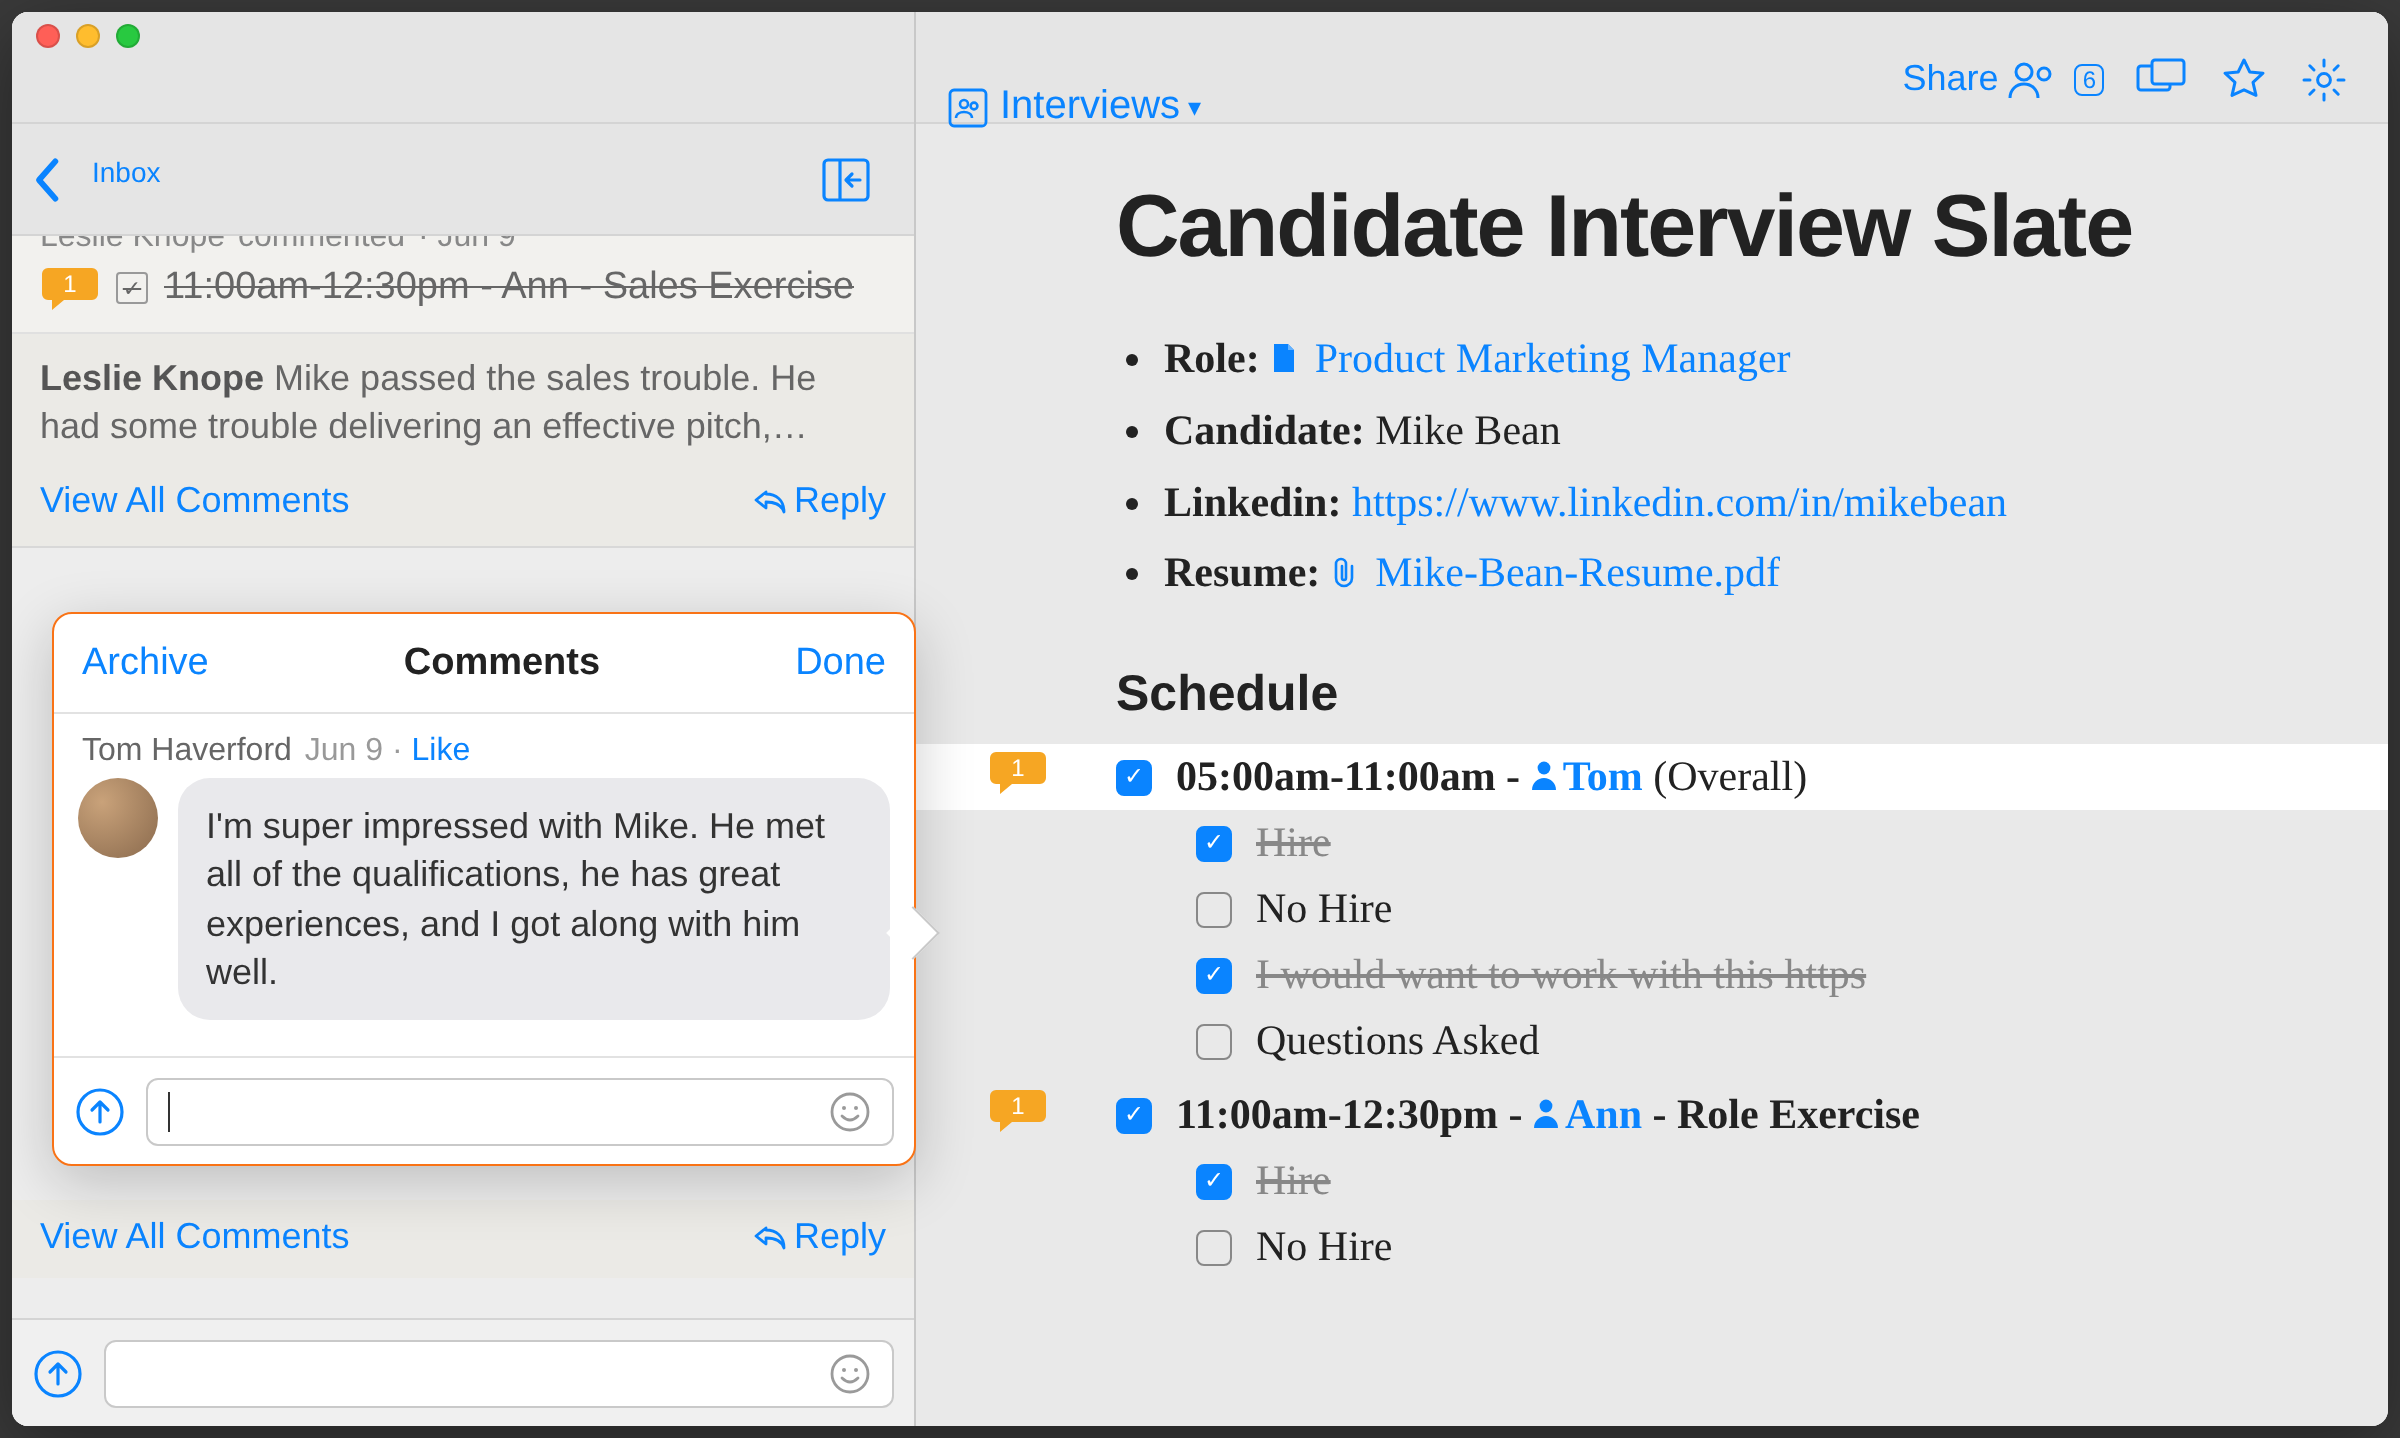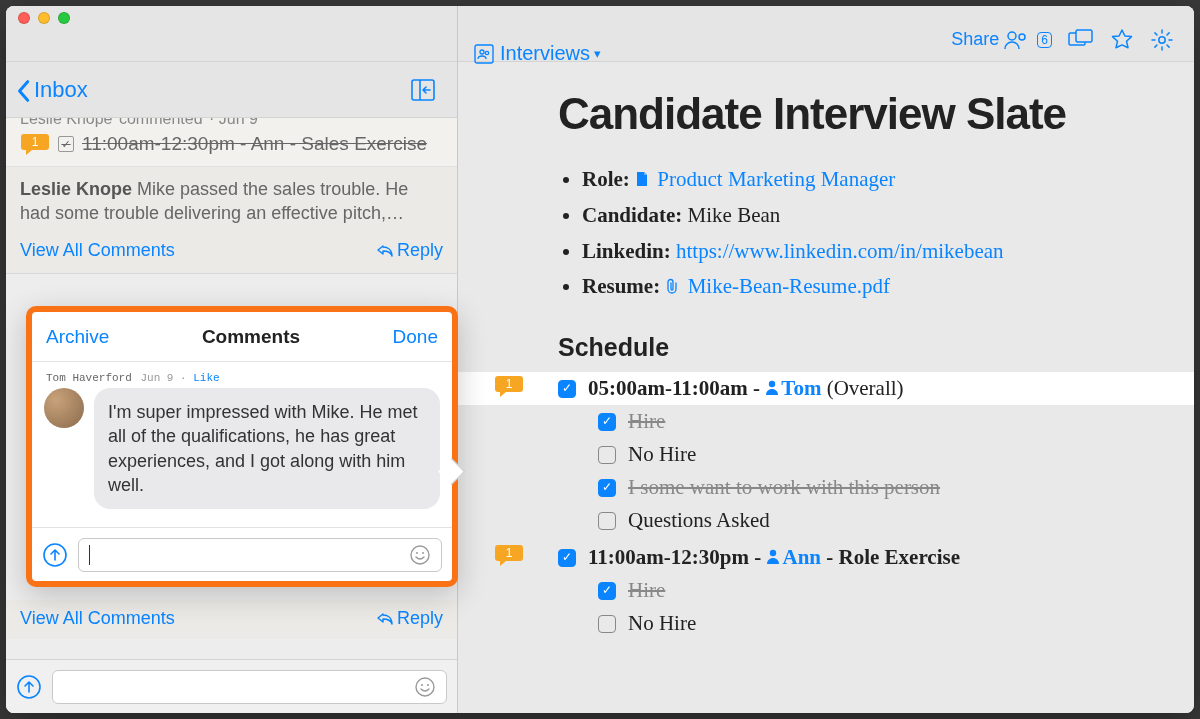--- a/index.html
+++ b/index.html
@@ -41,21 +41,21 @@
     border-bottom: 1px solid #d4d4d4;
     background: #e5e5e5;
     position: relative;
   }
   .traffic {
     display: flex; gap: 8px; align-items: center; margin-right: 2px;
     position: absolute; left: 12px; top: 6px;
   }
   .dot { width: 12px; height: 12px; border-radius: 50%; border: 1px solid rgba(0,0,0,.15);}
   .dot.red { background:#ff5f57;} .dot.yellow{background:#ffbd2e;} .dot.green{background:#28c940;}
-  .back { display:flex; align-items:flex-end; color:#0a84ff; font-size:22px; font-weight:400; cursor:pointer; margin-left:2px;}
+  .back { display:flex; align-items:flex-start; color:#0a84ff; font-size:14px; font-weight:400; cursor:pointer; margin-left:2px;gap:12px;}
   .back svg { width:14px; height:24px; margin-right:4px;}
   .spacer { flex:1; }
   .sidebar-toggle { color:#0a84ff; cursor:pointer; padding:6px; margin-right:8px;}
 
   .sb-list { flex:1; overflow:hidden; position:relative; }
 
   .entry {
     border-bottom:1px solid #d8d8d8;
     background:#f2f1ee;
     padding:0;
@@ -95,39 +95,39 @@
     display:flex; align-items:center; justify-content:space-between;
   }
   .emoji-btn{ color:#9a9a9a; cursor:pointer;}
 
   
   .popover {
     position:absolute;
     left:20px; top:300px;
     width:432px;
     background:#fff;
-    border:6px solid #f97316;
+    border:1px solid #f97316;
     border-radius:10px;
     box-shadow:0 8px 30px rgba(0,0,0,.2);
     z-index:20;
   }
   .popover::after{
     content:""; position:absolute; right:-9px; top:150px;
     width:18px; height:18px; background:#fff;
     border-right:1px solid #c9c9c9; border-top:1px solid #c9c9c9;
     transform:rotate(45deg);
   }
   .pop-head {
     height:50px; display:flex; align-items:center; justify-content:space-between;
     padding:0 14px; border-bottom:1px solid #e2e2e2;
     font-size:19px;
   }
   .pop-head .title{ font-weight:600; color:#222;}
   .pop-body { padding:10px 12px 0;}
-  .pop-meta { font-size:11px; color:#999; padding:0 2px 4px;font-family:Liberation Mono, monospace;}
+  .pop-meta { font-size:16px; color:#999; padding:0 2px 4px;}
   .pop-meta .name{color:#666;}
   .pop-meta .like{color:#0a84ff; cursor:pointer;}
   .bubble-row{ display:flex; gap:10px; margin-bottom:18px;}
   .avatar{ width:40px; height:40px; border-radius:50%; background:radial-gradient(circle at 30% 30%, #c9a27a, #8a6a4d);}
   .bubble{
     flex:1; background:#e9e9ec; border-radius:16px; padding:12px 14px;
     font-size:18px; color:#333; line-height:1.35;
   }
   .pop-compose{
     height:54px; border-top:1px solid #e2e2e2; display:flex; align-items:center;
@@ -430,21 +430,21 @@
         <div class="todo-row sub">
             <span class="cb checked"></span>
             <span class="strike">Hire</span>
           </div>
         <div class="todo-row sub">
             <span class="cb"></span>
             <span>No Hire</span>
           </div>
         <div class="todo-row sub">
             <span class="cb checked"></span>
-            <span class="strike">I some want to work with this person</span>
+            <span class="strike">I would want to work with this https</span>
           </div>
         <div class="todo-row sub">
             <span class="cb"></span>
             <span>Questions Asked</span>
           </div>
       </div>
 
       <div class="todo" style="margin-top:4px;">
         <div class="todo-row">
           <div class="gutter-badge">

